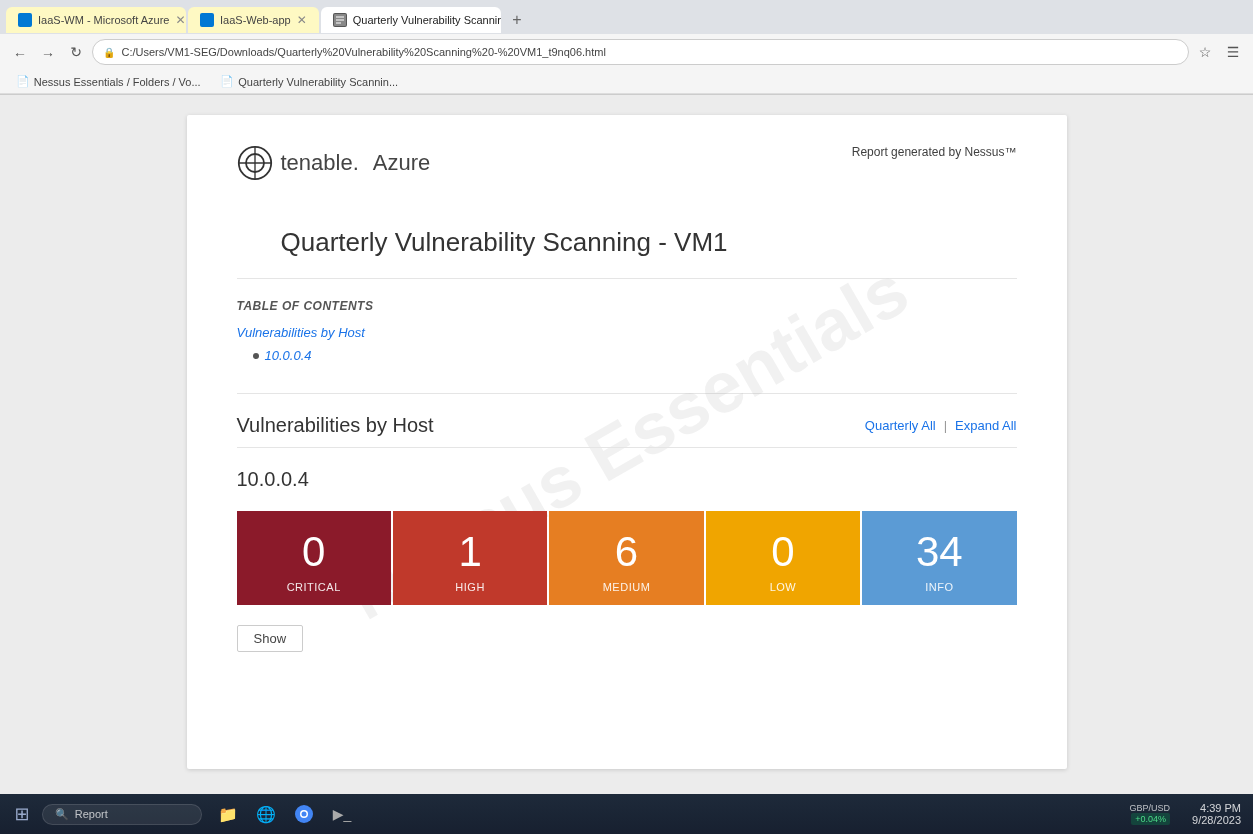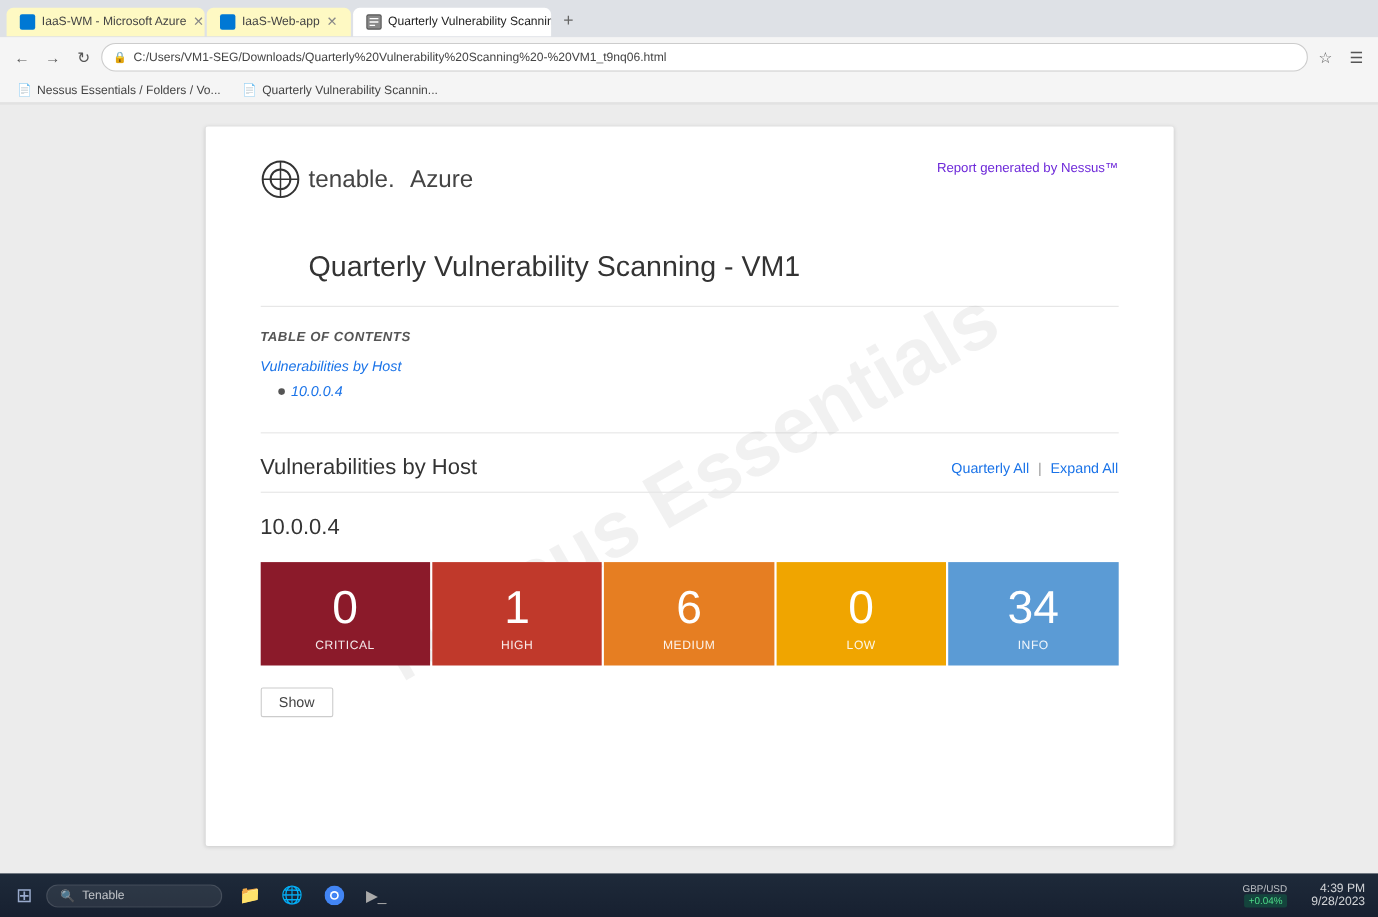--- a/index.html
+++ b/index.html
@@ -164,21 +164,21 @@
       gap: 8px;
     }
 
     .logo-icon {
       width: 36px;
       height: 36px;
     }
 
     .report-generated {
       font-size: 12px;
-      color: #6d28d9;
+      color: #404040;
     }
 
     .report-title {
       font-size: 26px;
       font-weight: 300;
       color: #333;
       margin-bottom: 8px;
       position: relative;
       z-index: 1;
       margin-left: 44px;
@@ -560,21 +560,21 @@
 <div class="footer">
   <span>© 2023 Tenable™, Inc. All rights reserved.</span>
 </div>
 
 <div class="taskbar">
   <div class="taskbar-start">
     <span class="windows-logo">⊞</span>
   </div>
   <div class="taskbar-search">
     <span>🔍</span>
-    <span>Tenable</span>
+    <span>Report</span>
   </div>
   <div class="taskbar-apps">
     <div class="taskbar-app">
       <span style="font-size:16px;">📁</span>
     </div>
     <div class="taskbar-app">
       <span style="font-size:16px; color:#0078d4;">🌐</span>
     </div>
     <div class="taskbar-app">
       <svg width="18" height="18" viewBox="0 0 18 18">

